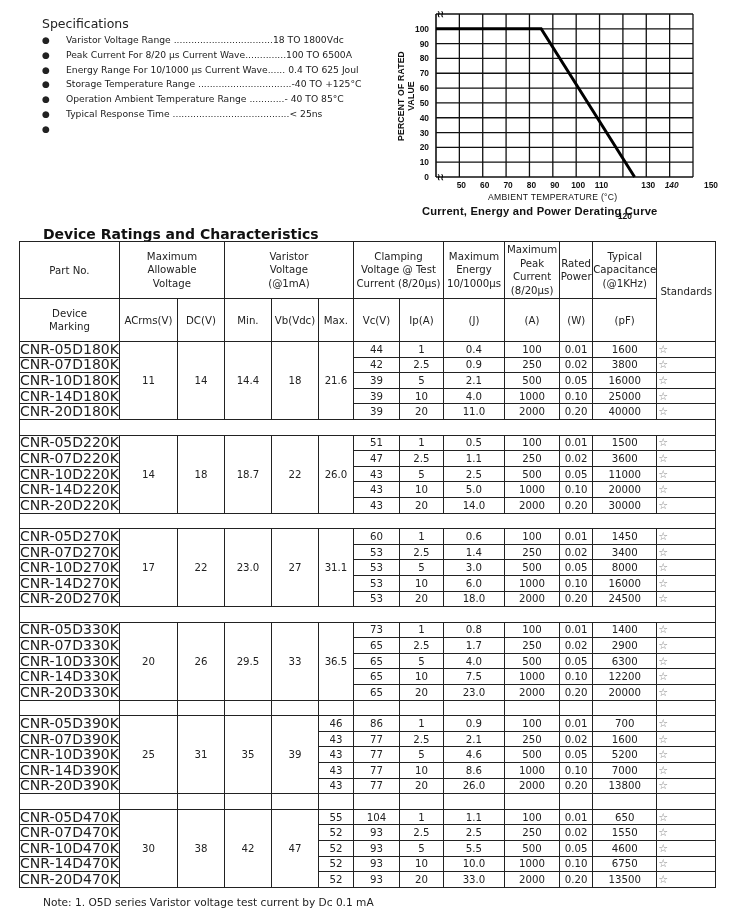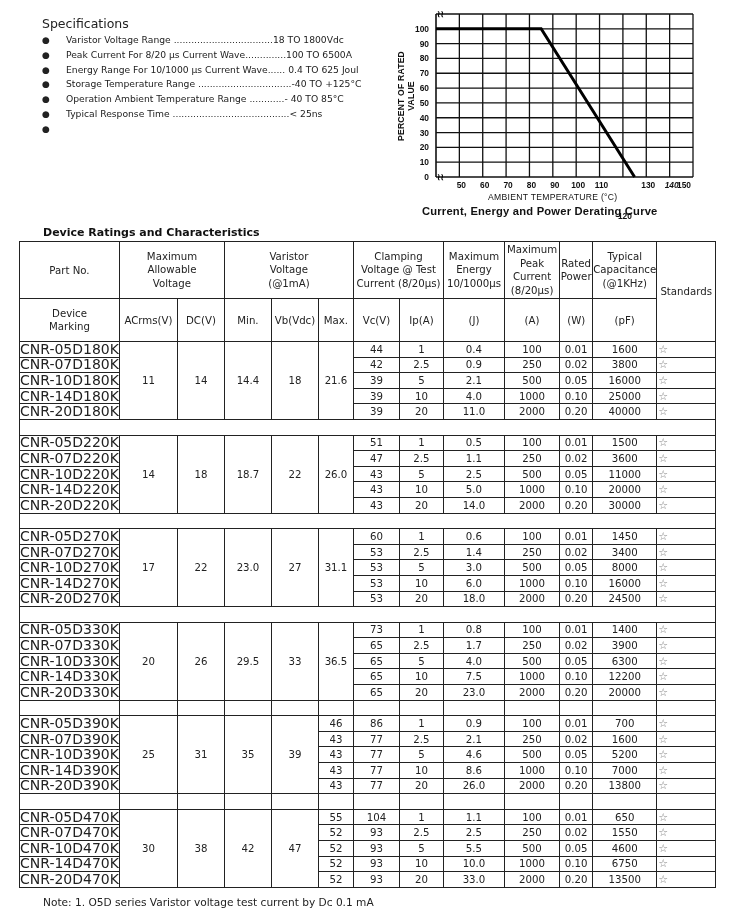--- a/index.html
+++ b/index.html
@@ -17,21 +17,21 @@
   .chart { position:absolute; left:393px; top:0; width:336px; height:225px; }
   .chart svg { position:absolute; left:0; top:0; }
   .chart .ytitle { position:absolute; left:-47px; top:86px; width:120px; transform:rotate(-90deg);
                    font-family:"Liberation Sans", sans-serif; font-weight:bold; font-size:8.6px; letter-spacing:0.2px; text-align:center; }
   .chart .xtitle { position:absolute; left:95px; top:192px; font-family:"Liberation Sans", sans-serif; font-size:8.6px; letter-spacing:0.3px; }
   .chart .caption { position:absolute; left:29px; top:205px; font-family:"Liberation Sans", sans-serif; font-weight:bold; font-size:11.2px; letter-spacing:0.2px; }
   .ytick { position:absolute; font-family:"Liberation Sans", sans-serif; font-weight:bold; font-size:8.4px; text-align:right; width:22px; }
   .xtick { position:absolute; font-family:"Liberation Sans", sans-serif; font-weight:bold; font-size:8.4px; text-align:center; width:24px; }
 
   
-  .section-title { position:absolute; left:43px; top:226px; font-size:11px; font-weight:bold; font-family:"DejaVu Sans", sans-serif; color:#111; }
+  .section-title { position:absolute; left:43px; top:226px; font-size:14px; font-weight:bold; font-family:"DejaVu Sans", sans-serif; color:#111; }
   table.ratings { position:absolute; left:19px; top:241px; border-collapse:collapse; table-layout:fixed;
                   font-family:"DejaVu Sans", sans-serif; font-size:10.2px; color:#222; }
   table.ratings td { border:1px solid #222; padding:0; text-align:center; vertical-align:middle; line-height:13px; overflow:hidden; white-space:nowrap; }
   table.ratings td.wrap { white-space:normal; line-height:13.5px; }
   table.ratings tr.data td { height:14.6px; }
   table.ratings tr.gap td { height:14.6px; }
   table.ratings tr.gap.open td { border-top:1px solid #222; border-bottom:1px solid #222; border-left:none; border-right:none; }
   table.ratings tr.gap.open td.first { border-left:1px solid #222; }
   table.ratings tr.gap.open td.last { border-right:1px solid #222; }
   table.ratings td.std { text-align:left; color:#888; font-size:11px; padding-left:1px; }
@@ -102,21 +102,21 @@
       <div class="xtick" style="left: 56.3636px; top: 180px;">50</div>
       <div class="xtick" style="left: 79.7273px; top: 180px;">60</div>
       <div class="xtick" style="left: 103.091px; top: 180px;">70</div>
       <div class="xtick" style="left: 126.455px; top: 180px;">80</div>
       <div class="xtick" style="left: 149.818px; top: 180px;">90</div>
       <div class="xtick" style="left: 173.182px; top: 180px;">100</div>
       <div class="xtick" style="left: 196.545px; top: 180px;">110</div>
       <div class="xtick" style="left: 219.909px; top: 180px; margin-top: 31px;">120</div>
       <div class="xtick" style="left: 243.273px; top: 180px;">130</div>
       <div class="xtick" style="left: 266.636px; top: 180px; font-style: italic;">140</div>
-      <div class="xtick" style="left: 274px; top: 180px; text-align: right;">150</div>
+      <div class="xtick" style="left: 306px; top: 180px;">150</div>
     </div>
 </div>
 
 <div class="section-title">Device Ratings and Characteristics</div>
 
 <table class="ratings">
   <colgroup>
     <col style="width:93px">
       <col style="width:58px">
       <col style="width:47px">
@@ -384,21 +384,21 @@
         <td>1400</td>
         <td class="std"><span>☆</span></td>
       </tr>
       <tr class="data">
         <td class="part">CNR-07D330K</td>
         <td>65</td>
         <td>2.5</td>
         <td>1.7</td>
         <td>250</td>
         <td>0.02</td>
-        <td>3900</td>
+        <td>2900</td>
         <td class="std"><span>☆</span></td>
       </tr>
       <tr class="data">
         <td class="part">CNR-10D330K</td>
         <td>65</td>
         <td>5</td>
         <td>4.0</td>
         <td>500</td>
         <td>0.05</td>
         <td>6300</td>

